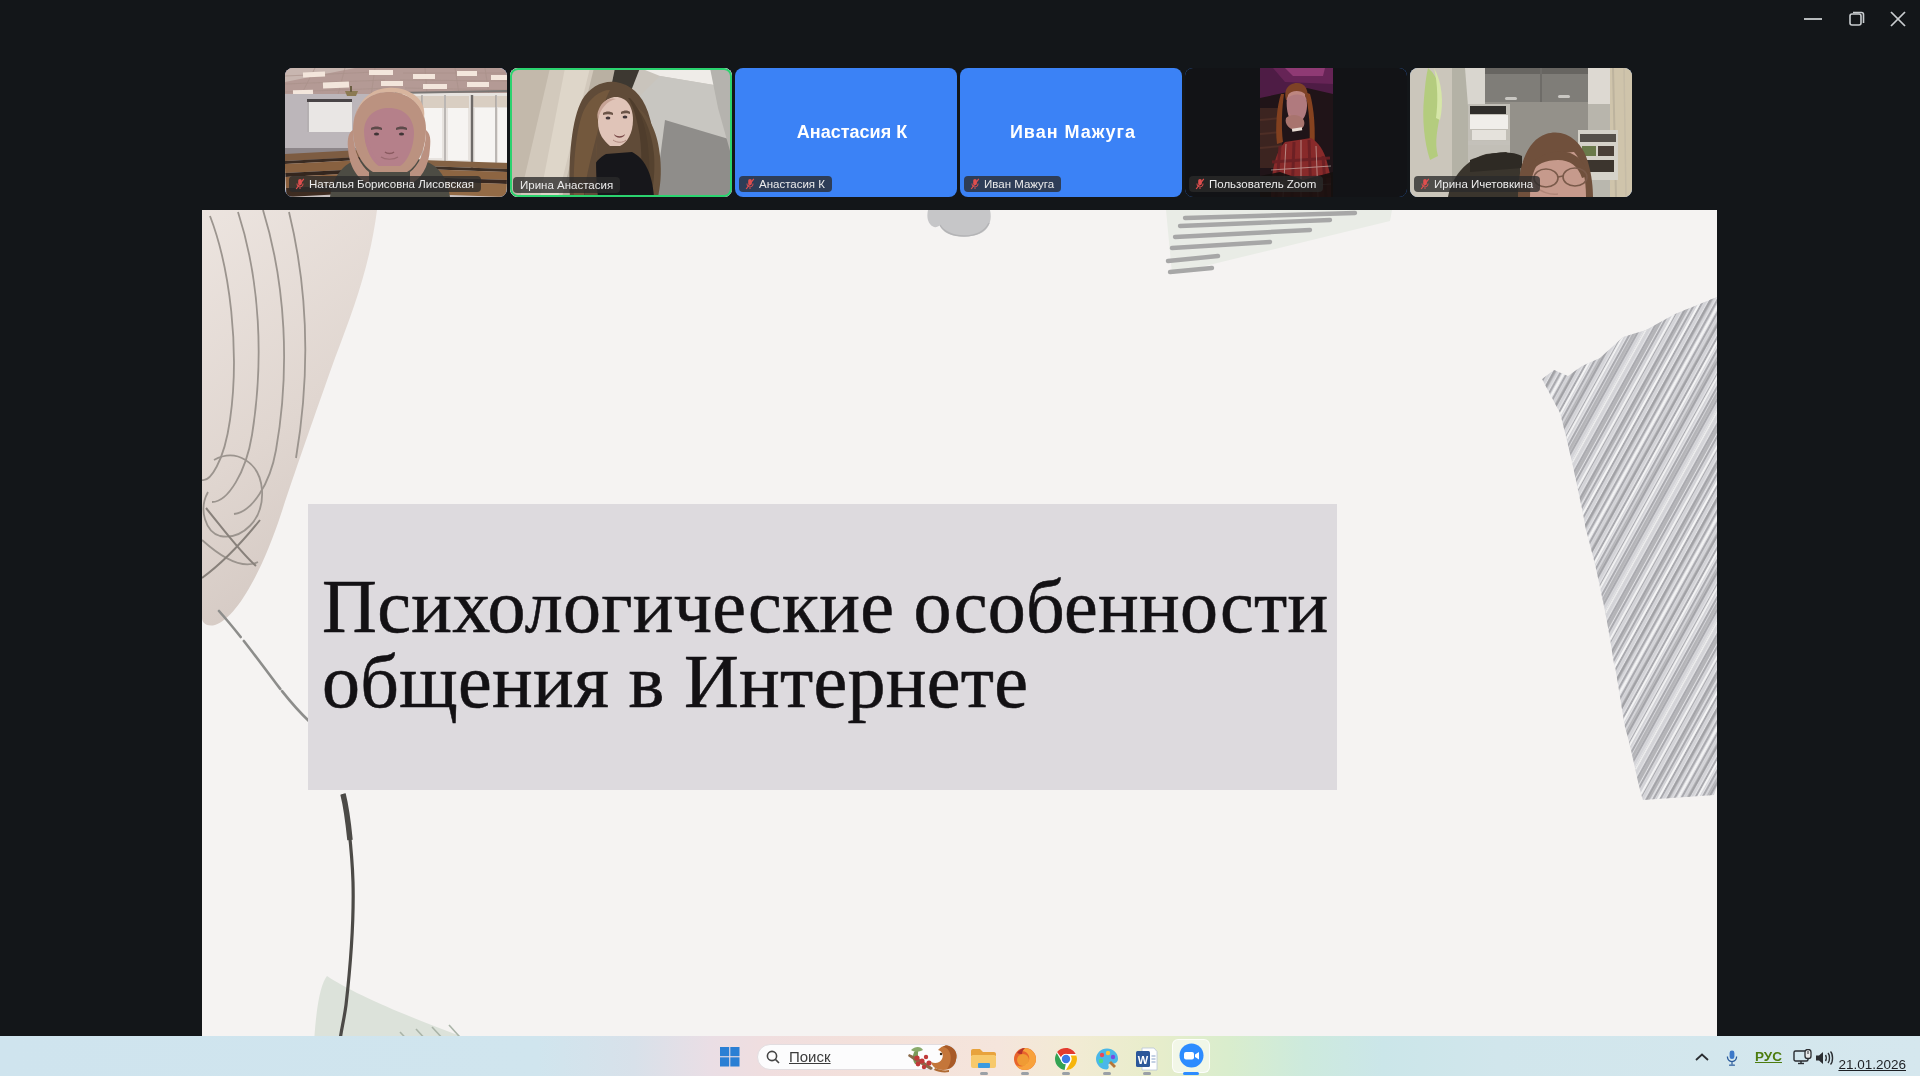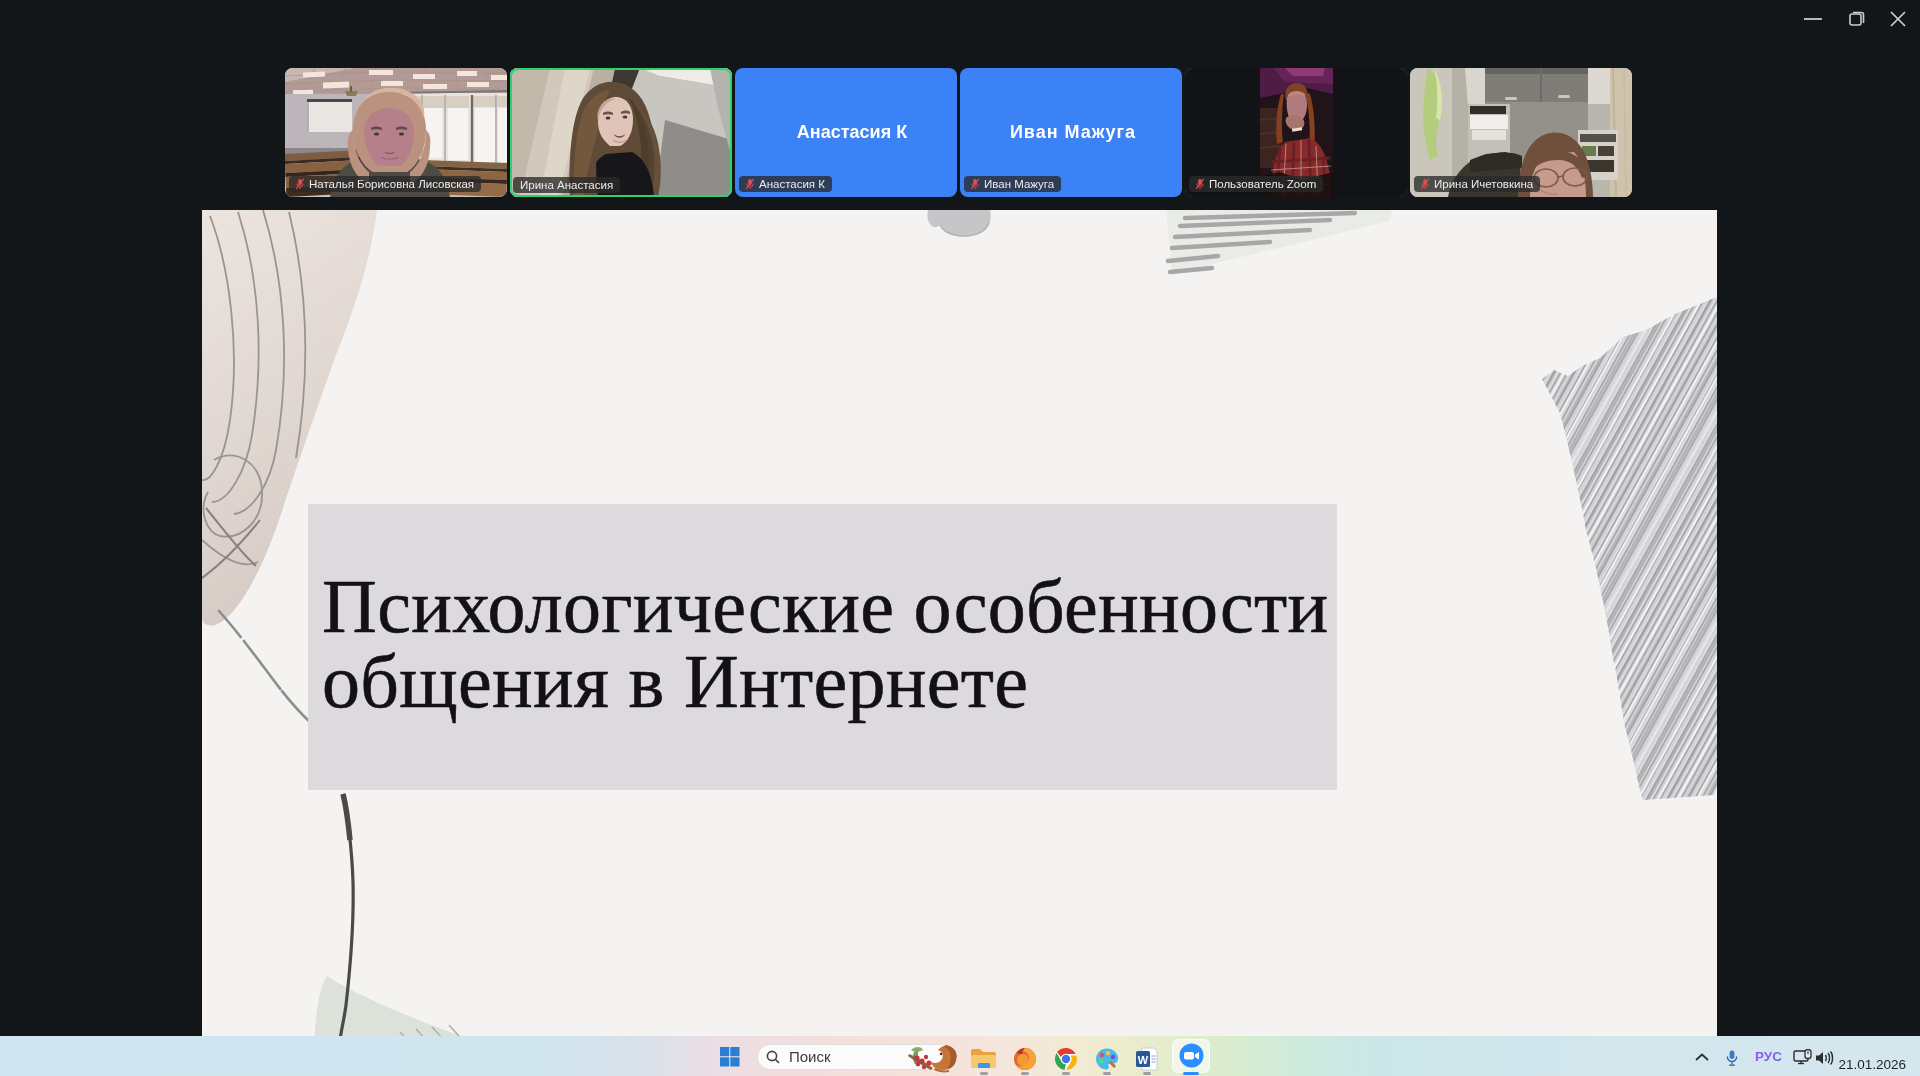--- a/index.html
+++ b/index.html
@@ -20,21 +20,21 @@
   .bigname { position:absolute; width:100%; top:54px; text-align:center; color:#fff; font-size:18px; font-weight:bold; }
   .micico { width:10px; height:12px; flex:0 0 auto; }
 
   
   #taskbar { left:0; top:1036px; width:1920px; height:40px;
     background:linear-gradient(90deg,
       #cfe4ee 0%, #d0e5ee 28%, #d8e1ea 33%, #eadee5 37%, #f0dedf 40%,
       #f4e1da 46%, #f5e5dc 52%, #f2ebd4 56%, #e8edcb 60%, #d9edcd 64%,
       #cdeadd 68%, #cbe6e9 72%, #d1e6ec 78%, #d5e7ee 100%); }
   #searchpill { position:absolute; left:757px; top:1044px; width:201px; height:26px; background:#fcfcfd; border:1px solid #e2dde0; border-radius:13px; }
-  .tbtxt { position:absolute; color:#1f2227; }
+  .tbtxt { position:absolute; color:#1f2227;text-decoration:underline; }
 </style>
 </head>
 <body>
 <div id="stage">
 
   <div id="slide" class="abs">
     <svg width="1515" height="854" style="position:absolute;left:0;top:0">
       <defs>
         <linearGradient id="blobg" x1="0" y1="0" x2="0.3" y2="1">
           <stop offset="0" stop-color="#ece4df"></stop>
@@ -528,21 +528,21 @@
 
   <svg class="abs" style="left:1694px;top:1050px" width="16" height="16" viewBox="0 0 16 16">
     <path d="M2,10 L8,4.5 L14,10" fill="none" stroke="#2a2d31" stroke-width="1.8"></path>
   </svg>
   <svg class="abs" style="left:1725px;top:1050px" width="14" height="17" viewBox="0 0 14 17">
     <rect x="4.6" y="0.5" width="4.8" height="8.6" rx="2.4" fill="#3c78c8"></rect>
     <path d="M1.8,6.5 C1.8,10 4,12 7,12 C10,12 12.2,10 12.2,6.5 L11,6.5 C11,9.3 9.4,10.9 7,10.9 C4.6,10.9 3,9.3 3,6.5 Z" fill="#2a5a9a"></path>
     <rect x="6.4" y="12" width="1.2" height="2.6" fill="#2a5a9a"></rect>
     <rect x="4" y="14.6" width="6" height="1.2" rx="0.6" fill="#2a5a9a"></rect>
   </svg>
-  <div class="tbtxt" style="left:1755px;top:1049px;font-size:13.5px;font-weight:bold;color:#8b5cf6;">РУС</div>
+  <div class="tbtxt" style="left:1755px;top:1049px;font-size:13.5px;font-weight:bold;color:#4d7c0f;">РУС</div>
   <svg class="abs" style="left:1793px;top:1049px" width="20" height="18" viewBox="0 0 20 18">
     <rect x="1" y="2" width="14" height="10" rx="1.5" fill="none" stroke="#2a2d31" stroke-width="1.4"></rect>
     <line x1="5" y1="14.5" x2="11" y2="14.5" stroke="#2a2d31" stroke-width="1.4"></line>
     <line x1="8" y1="12" x2="8" y2="14.5" stroke="#2a2d31" stroke-width="1.4"></line>
     <rect x="12" y="0.5" width="6" height="9" rx="2.6" fill="#e8e8e8" stroke="#2a2d31" stroke-width="1.3"></rect>
     <line x1="15" y1="2" x2="15" y2="5" stroke="#2a2d31" stroke-width="1"></line>
   </svg>
   <svg class="abs" style="left:1815px;top:1050px" width="20" height="16" viewBox="0 0 20 16">
     <path d="M1,5.5 L4,5.5 L8,2 L8,14 L4,10.5 L1,10.5 Z" fill="#2a2d31"></path>
     <path d="M10.5,5 C11.5,6.5 11.5,9.5 10.5,11" fill="none" stroke="#2a2d31" stroke-width="1.4"></path>

